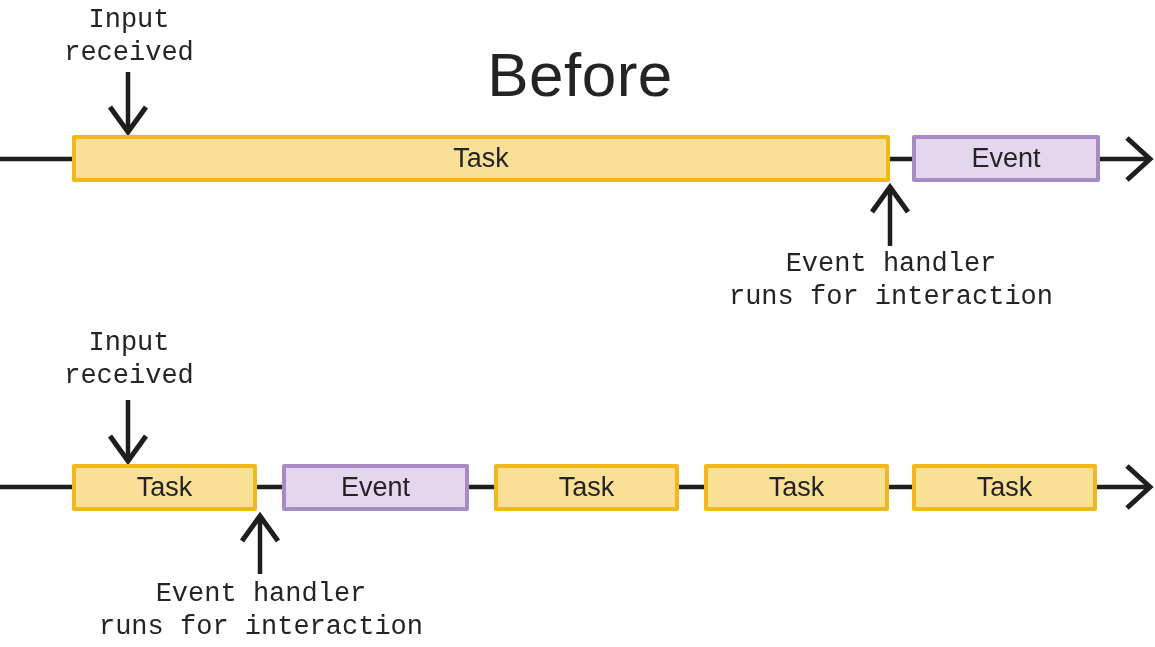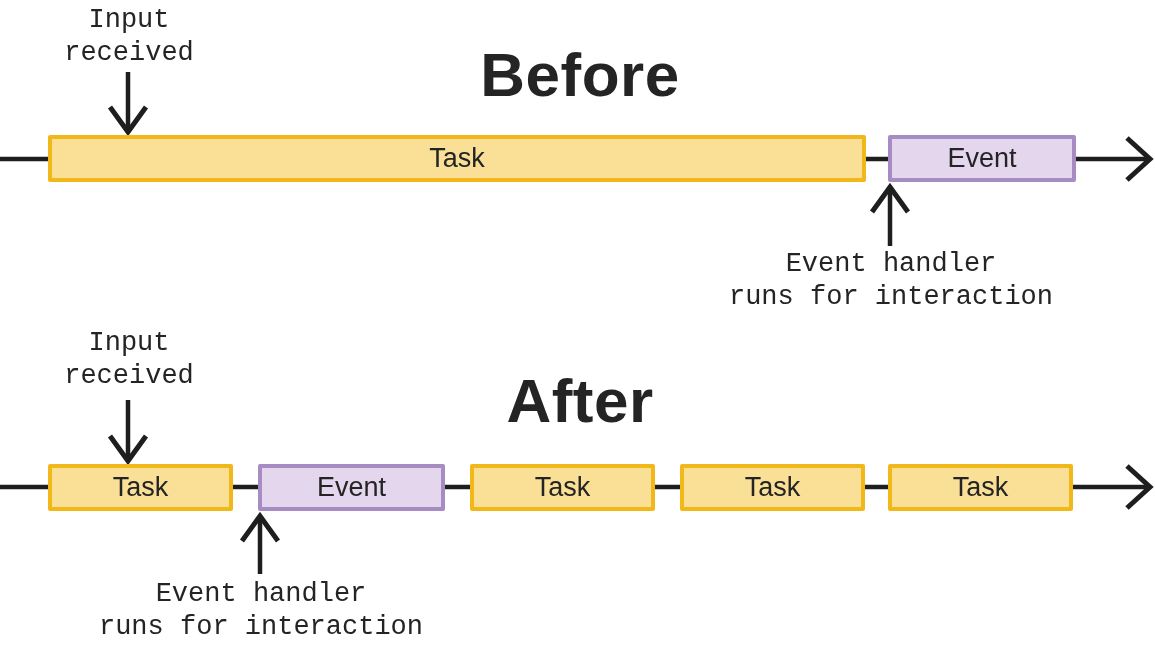--- a/index.html
+++ b/index.html
@@ -23,21 +23,21 @@
     fill: none;
   }
   .shaft { stroke-width: 4.5px; }
   .head  { stroke-width: 5px; stroke-linejoin: miter; }
   .title {
     position: absolute;
     left: 580px;
     transform: translateX(-50%);
     z-index: 3;
     font-size: 62px;
-    font-weight: 700;
+    font-weight: 400;
     line-height: 1;
     letter-spacing: 0.5px;
     white-space: nowrap;
   }
   .title-before { top: 44px; }
   .title-after  { top: 370px; }
   .annot {
     position: absolute;
     transform: translateX(-50%);
     z-index: 3;
@@ -51,20 +51,21 @@
     position: absolute;
     z-index: 2;
     height: 47px;
     box-sizing: border-box;
     border: 4px solid;
     border-radius: 2px;
     display: flex;
     align-items: center;
     justify-content: center;
     font-size: 27px;
+    margin-left: 24px;
   }
   .seg.task  { background: var(--task-fill, #FAE096);  border-color: var(--task-border, #F2B718); }
   .seg.event { background: var(--event-fill, #E4D6EC); border-color: var(--event-border, #A78CC3); }
 </style>
 </head>
 <body>
 
 <div class="canvas">
 
   <svg class="layer-lines" viewBox="0 0 1155 647" aria-hidden="true">
@@ -112,21 +113,20 @@
   </div>
   <div class="seg event" style="left:888px; top:135px; width:188px;">
     <span>Event</span>
   </div>
 
   <div class="annot" style="left:891px; top:248px;">
     <div>Event handler</div>
     <div>runs for interaction</div>
   </div>
 
-  <div class="title title-after">After</div>
 
   <div class="annot" style="left:129px; top:327px;">
     <div>Input</div>
     <div>received</div>
   </div>
 
   <div class="seg task" style="left:48px; top:464px; width:185px;">
     <span>Task</span>
   </div>
   <div class="seg event" style="left:258px; top:464px; width:187px;">

